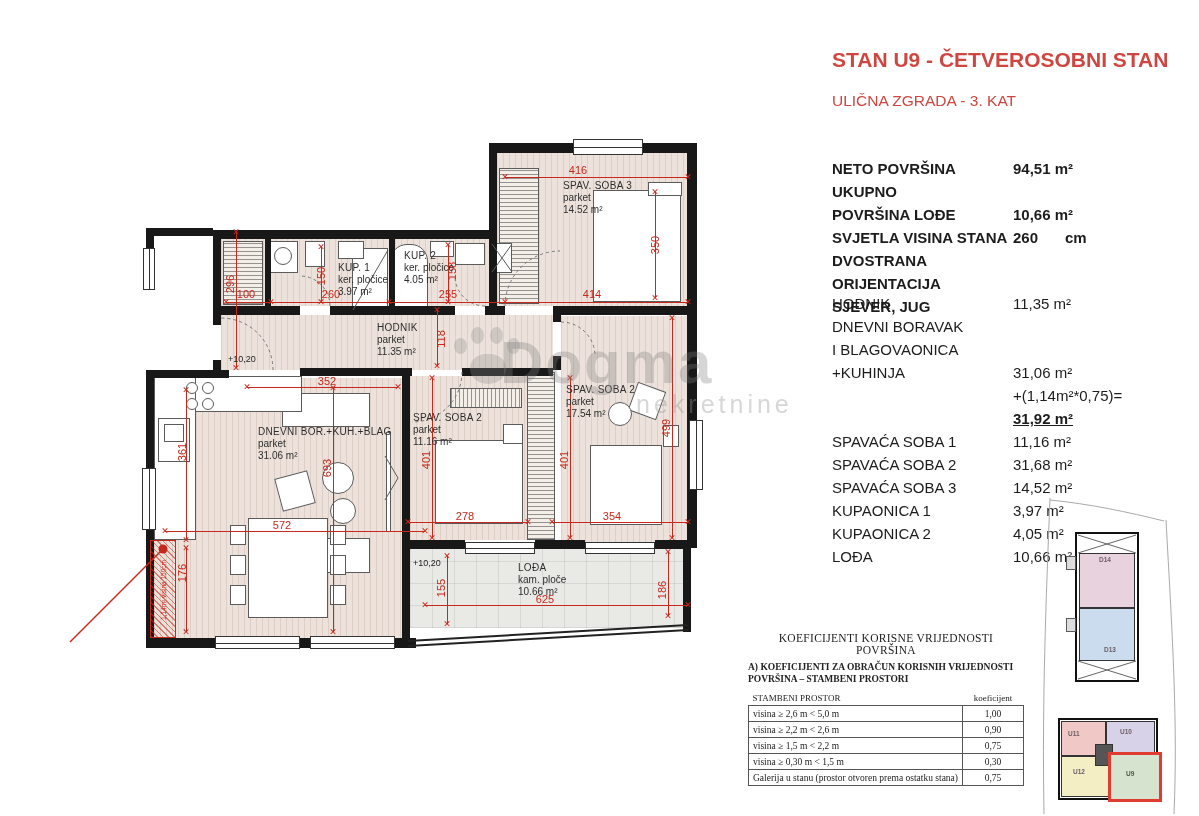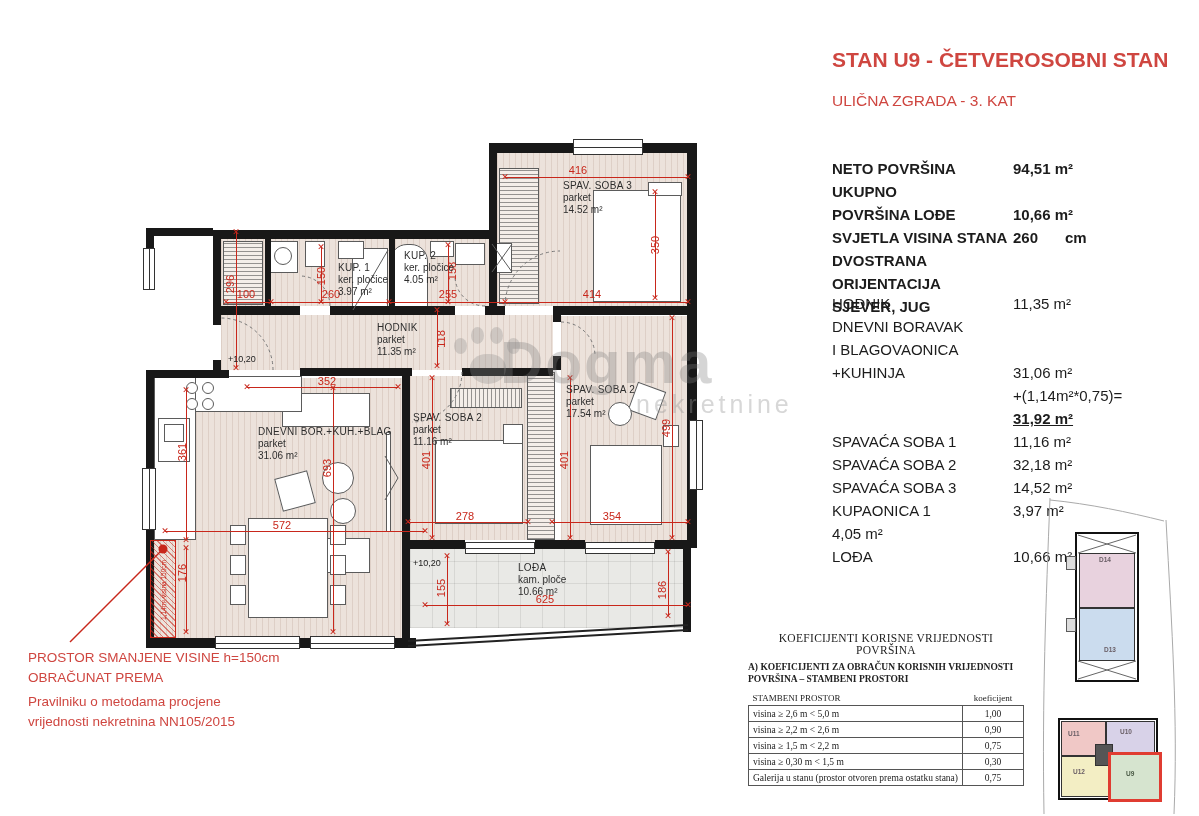--- a/index.html
+++ b/index.html
@@ -345,45 +345,40 @@
       <div class="prow">
         <span class="pl"></span>
         <span class="bold">31,92 m²</span>
       </div>
       <div class="prow">
         <span class="pl">SPAVAĆA SOBA 1</span>
         <span>11,16 m²</span>
       </div>
       <div class="prow">
         <span class="pl">SPAVAĆA SOBA 2</span>
-        <span>32,18 m²</span>
+        <span>31,68 m²</span>
       </div>
       <div class="prow">
         <span class="pl">SPAVAĆA SOBA 3</span>
         <span>14,52 m²</span>
       </div>
       <div class="prow">
         <span class="pl">KUPAONICA 1</span>
         <span>3,97 m²</span>
       </div>
       <div class="prow">
+        <span class="pl">KUPAONICA 2</span>
         <span>4,05 m²</span>
       </div>
       <div class="prow">
         <span class="pl">LOĐA</span>
         <span>10,66 m²</span>
       </div>
     </div>
 
-  <div id="note">
-    <div class="n1">PROSTOR SMANJENE VISINE h=150cm</div>
-    <div class="n2">OBRAČUNAT PREMA</div>
-    <div>Pravilniku o metodama procjene</div>
-    <div>vrijednosti nekretnina NN105/2015</div>
-  </div>
 
   <div id="coeff">
     <div class="ct">KOEFICIJENTI KORISNE VRIJEDNOSTI POVRŠINA</div>
     <div class="cs">A) KOEFICIJENTI ZA OBRAČUN KORISNIH VRIJEDNOSTI POVRŠINA – STAMBENI PROSTORI</div>
     <table>
       <tbody id="coeff-body">
         <tr class="hd">
           <td>STAMBENI PROSTOR</td>
           <td class="c2">koeficijent</td>
         </tr>

